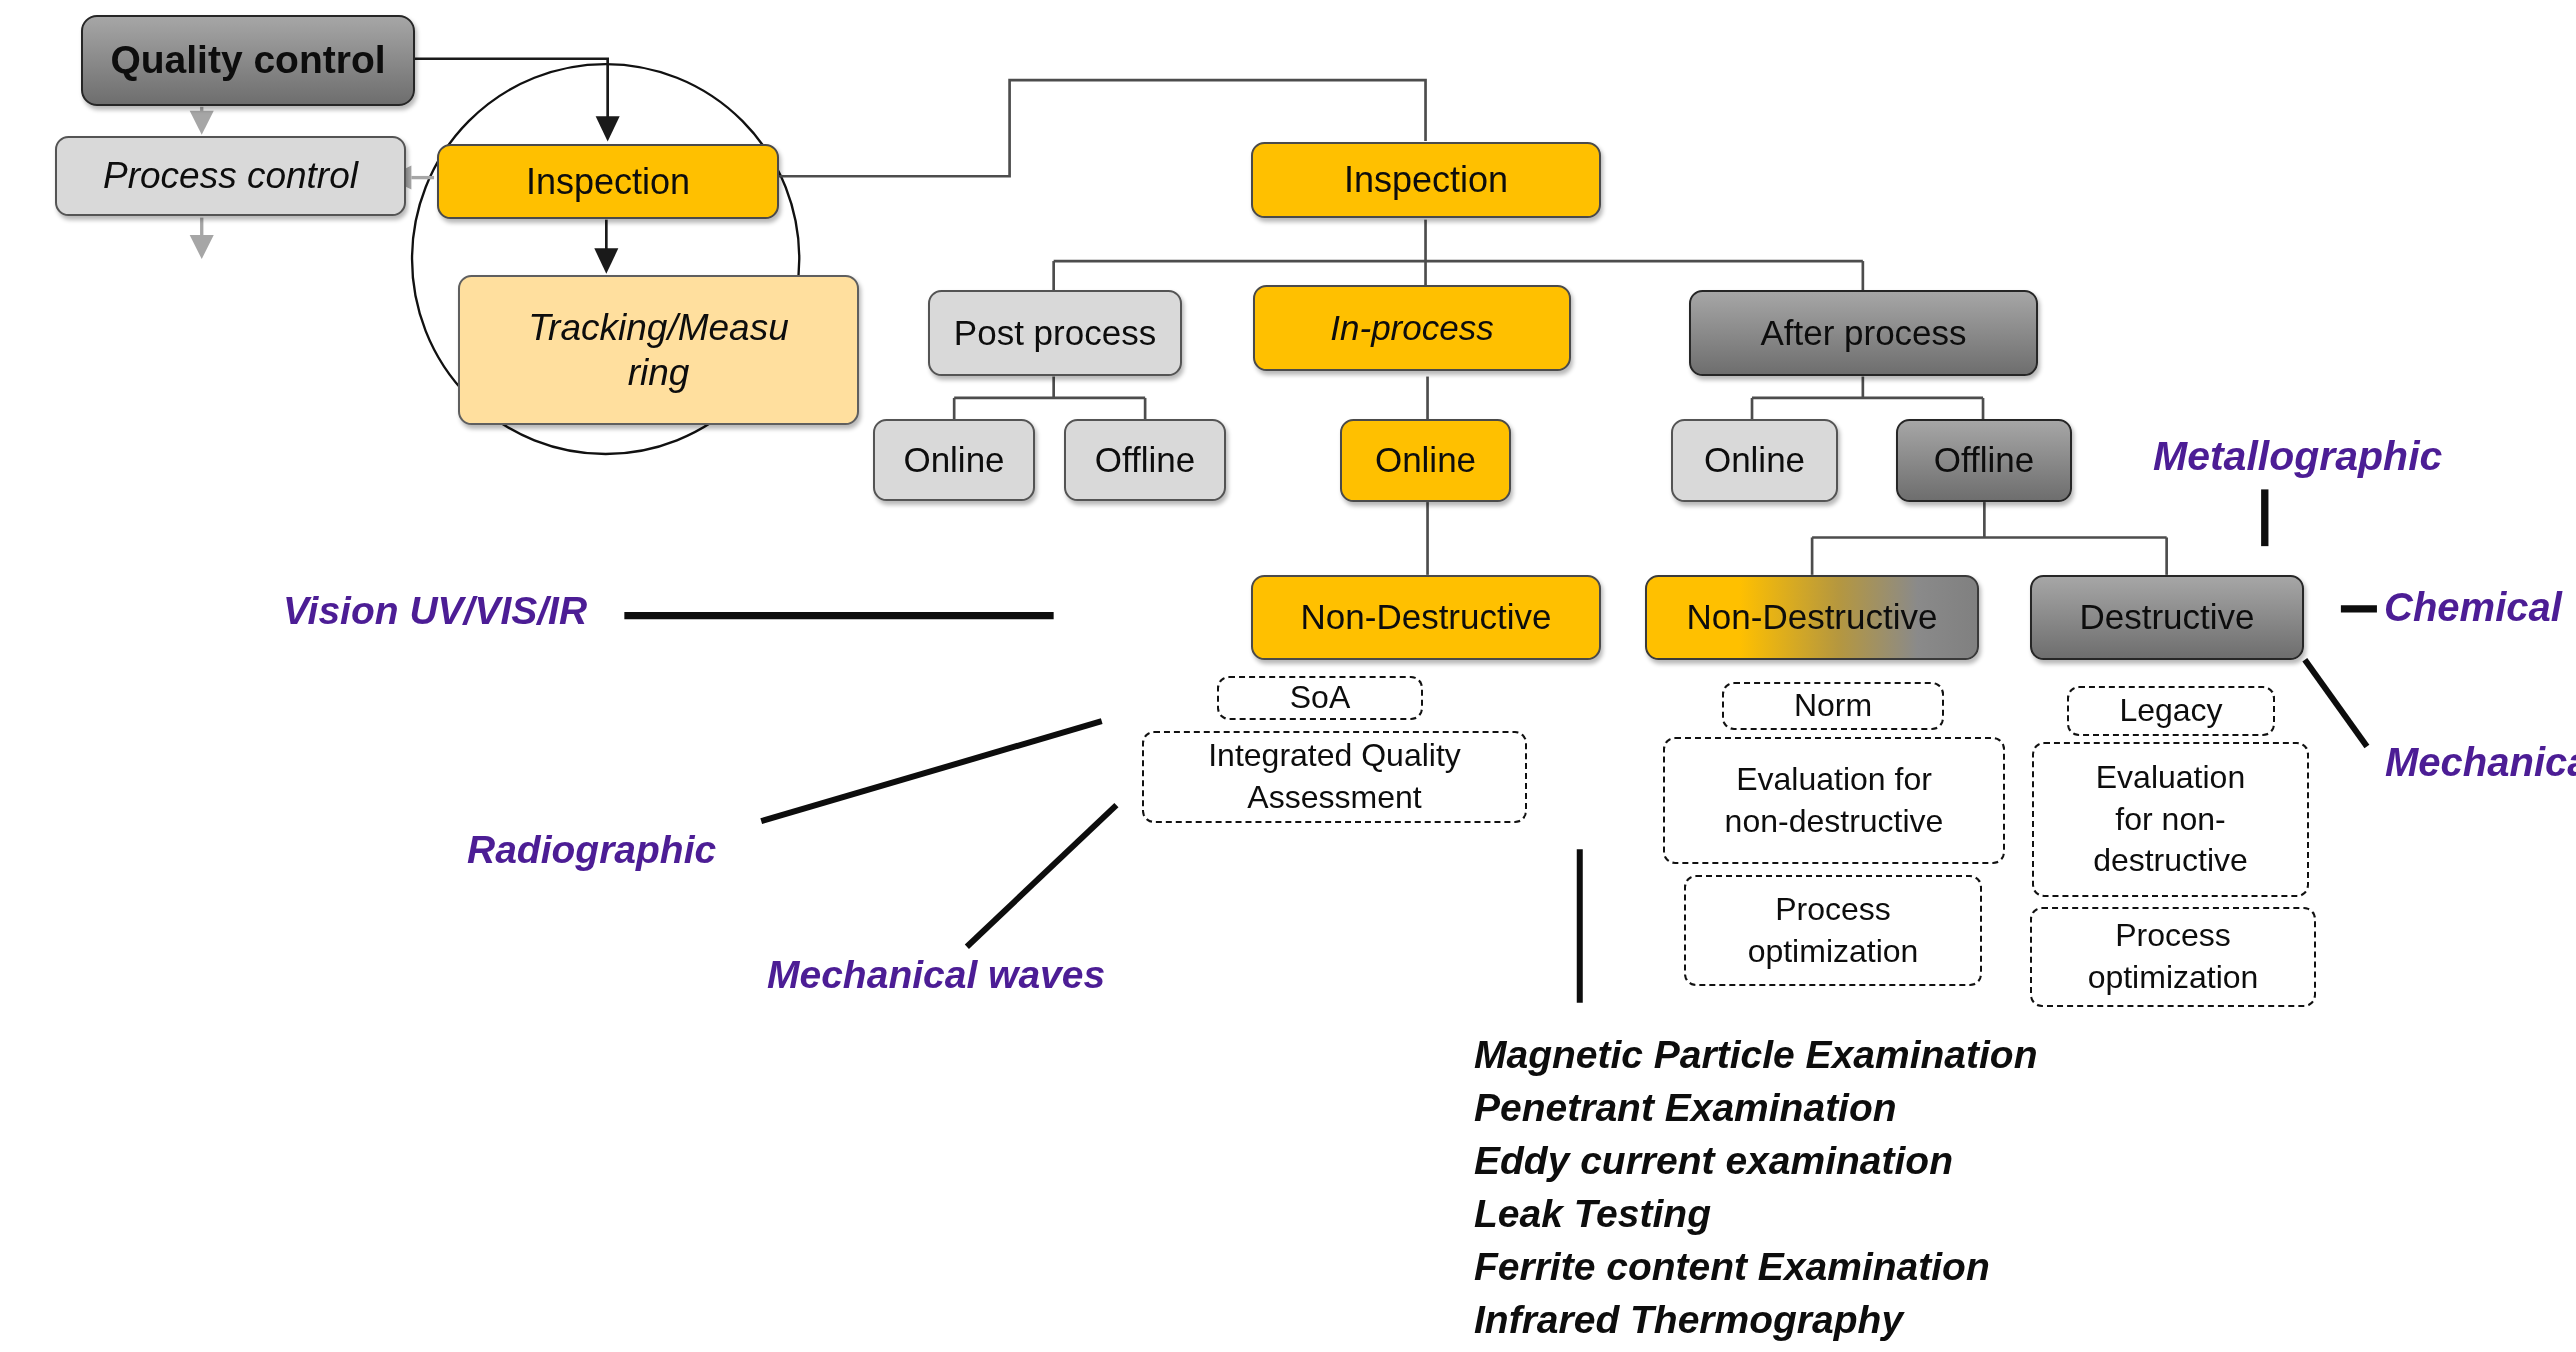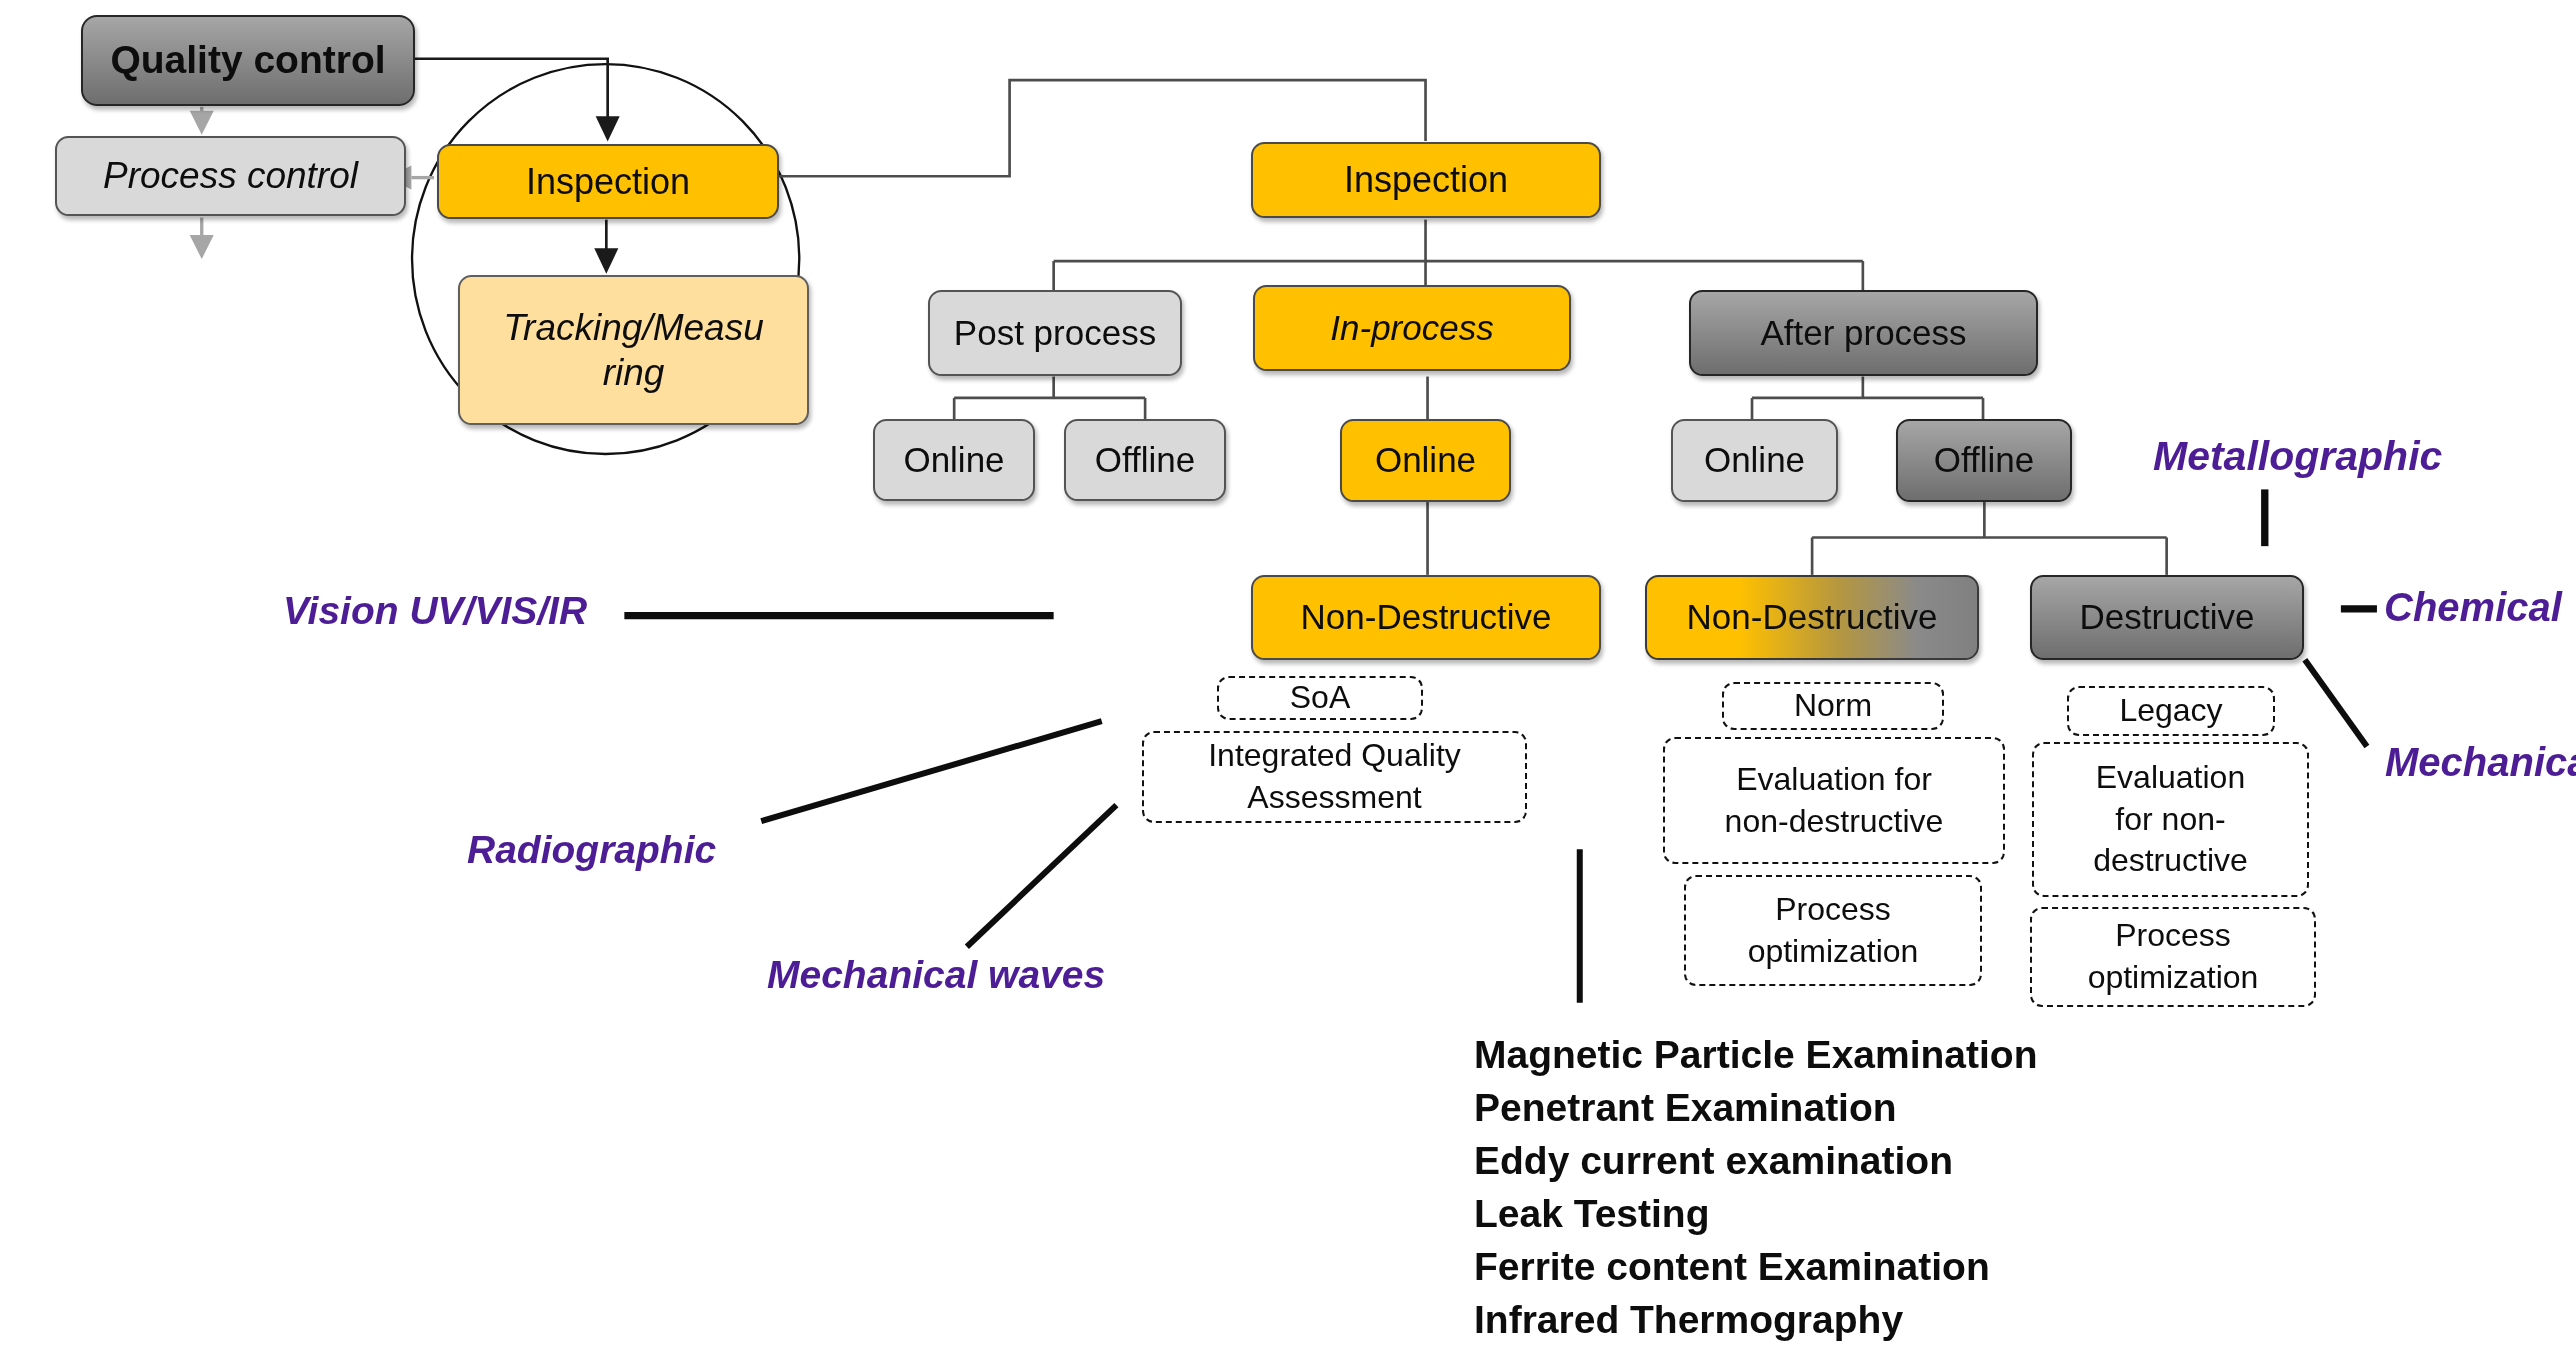--- a/index.html
+++ b/index.html
@@ -26,21 +26,21 @@
   .lightorange{background:var(--light-orange);border:2px solid #5f5f5f;}
   .italic{font-style:italic;margin-left:28px;}
   .bold{font-weight:bold;margin-left:40px;}
 
   .dashed{
     position:absolute;display:flex;align-items:center;justify-content:center;
     text-align:center;background:#fff;border:2.7px dashed #111;border-radius:12px;
     font-size:32px;line-height:1.3;white-space:pre-line;box-shadow:none;
   }
   .annot{position:absolute;font-weight:bold;font-style:italic;color:#4c1d95;white-space:nowrap;}
-  .ndt{position:absolute;left:1474px;top:1028px;font-weight:bold;font-size:39px;line-height:53px;white-space:nowrap;}
+  .ndt{position:absolute;left:1474px;top:1028px;font-weight:bold;font-style:italic;font-size:39px;line-height:53px;white-space:nowrap;}
 </style>
 </head>
 <body>
 
 <div class="stage">
 
   <svg class="lines" viewBox="0 0 3858 2025">
 
     <g>
       <ellipse cx="907" cy="388" rx="290" ry="292" fill="none" stroke="#111" stroke-width="3.5"></ellipse>
@@ -93,21 +93,21 @@
       <line x1="3506" y1="912" x2="3560" y2="912" stroke-width="11"></line>
       <line x1="3452" y1="988" x2="3545" y2="1118" stroke-width="9"></line>
       <line x1="2366" y1="1272" x2="2366" y2="1502" stroke-width="9"></line>
     </g>
   </svg>
 
   <div class="node dark bold" style="left:41px;top:14.7px;width:334px;height:91px;font-size:39px;border-radius:16px;">Quality control</div>
   <div class="node light italic" style="left:27px;top:136px;width:351px;height:80px;font-size:37px;">Process control</div>
 
   <div class="node orange" style="left:437px;top:144px;width:342px;height:75px;font-size:36px;">Inspection</div>
-  <div class="node lightorange italic" style="left:430px;top:275px;width:351px;height:150px;font-size:37px;">Tracking/Measu
+  <div class="node lightorange italic" style="left:430px;top:275px;width:401px;height:150px;font-size:37px;">Tracking/Measu
 ring</div>
 
   <div class="node orange" style="left:1251px;top:142px;width:350px;height:76px;font-size:36px;">Inspection</div>
   <div class="node light" style="left:928px;top:290px;width:254px;height:86px;">Post process</div>
   <div class="node orange" style="left:1253px;top:285px;width:318px;height:86px;font-style:italic;">In-process</div>
   <div class="node dark" style="left:1689px;top:290px;width:349px;height:86px;">After process</div>
 
   <div class="node light" style="left:873px;top:419px;width:162px;height:82px;">Online</div>
   <div class="node light" style="left:1064px;top:419px;width:162px;height:82px;">Offline</div>
   <div class="node orange" style="left:1340px;top:419px;width:171px;height:83px;">Online</div>

